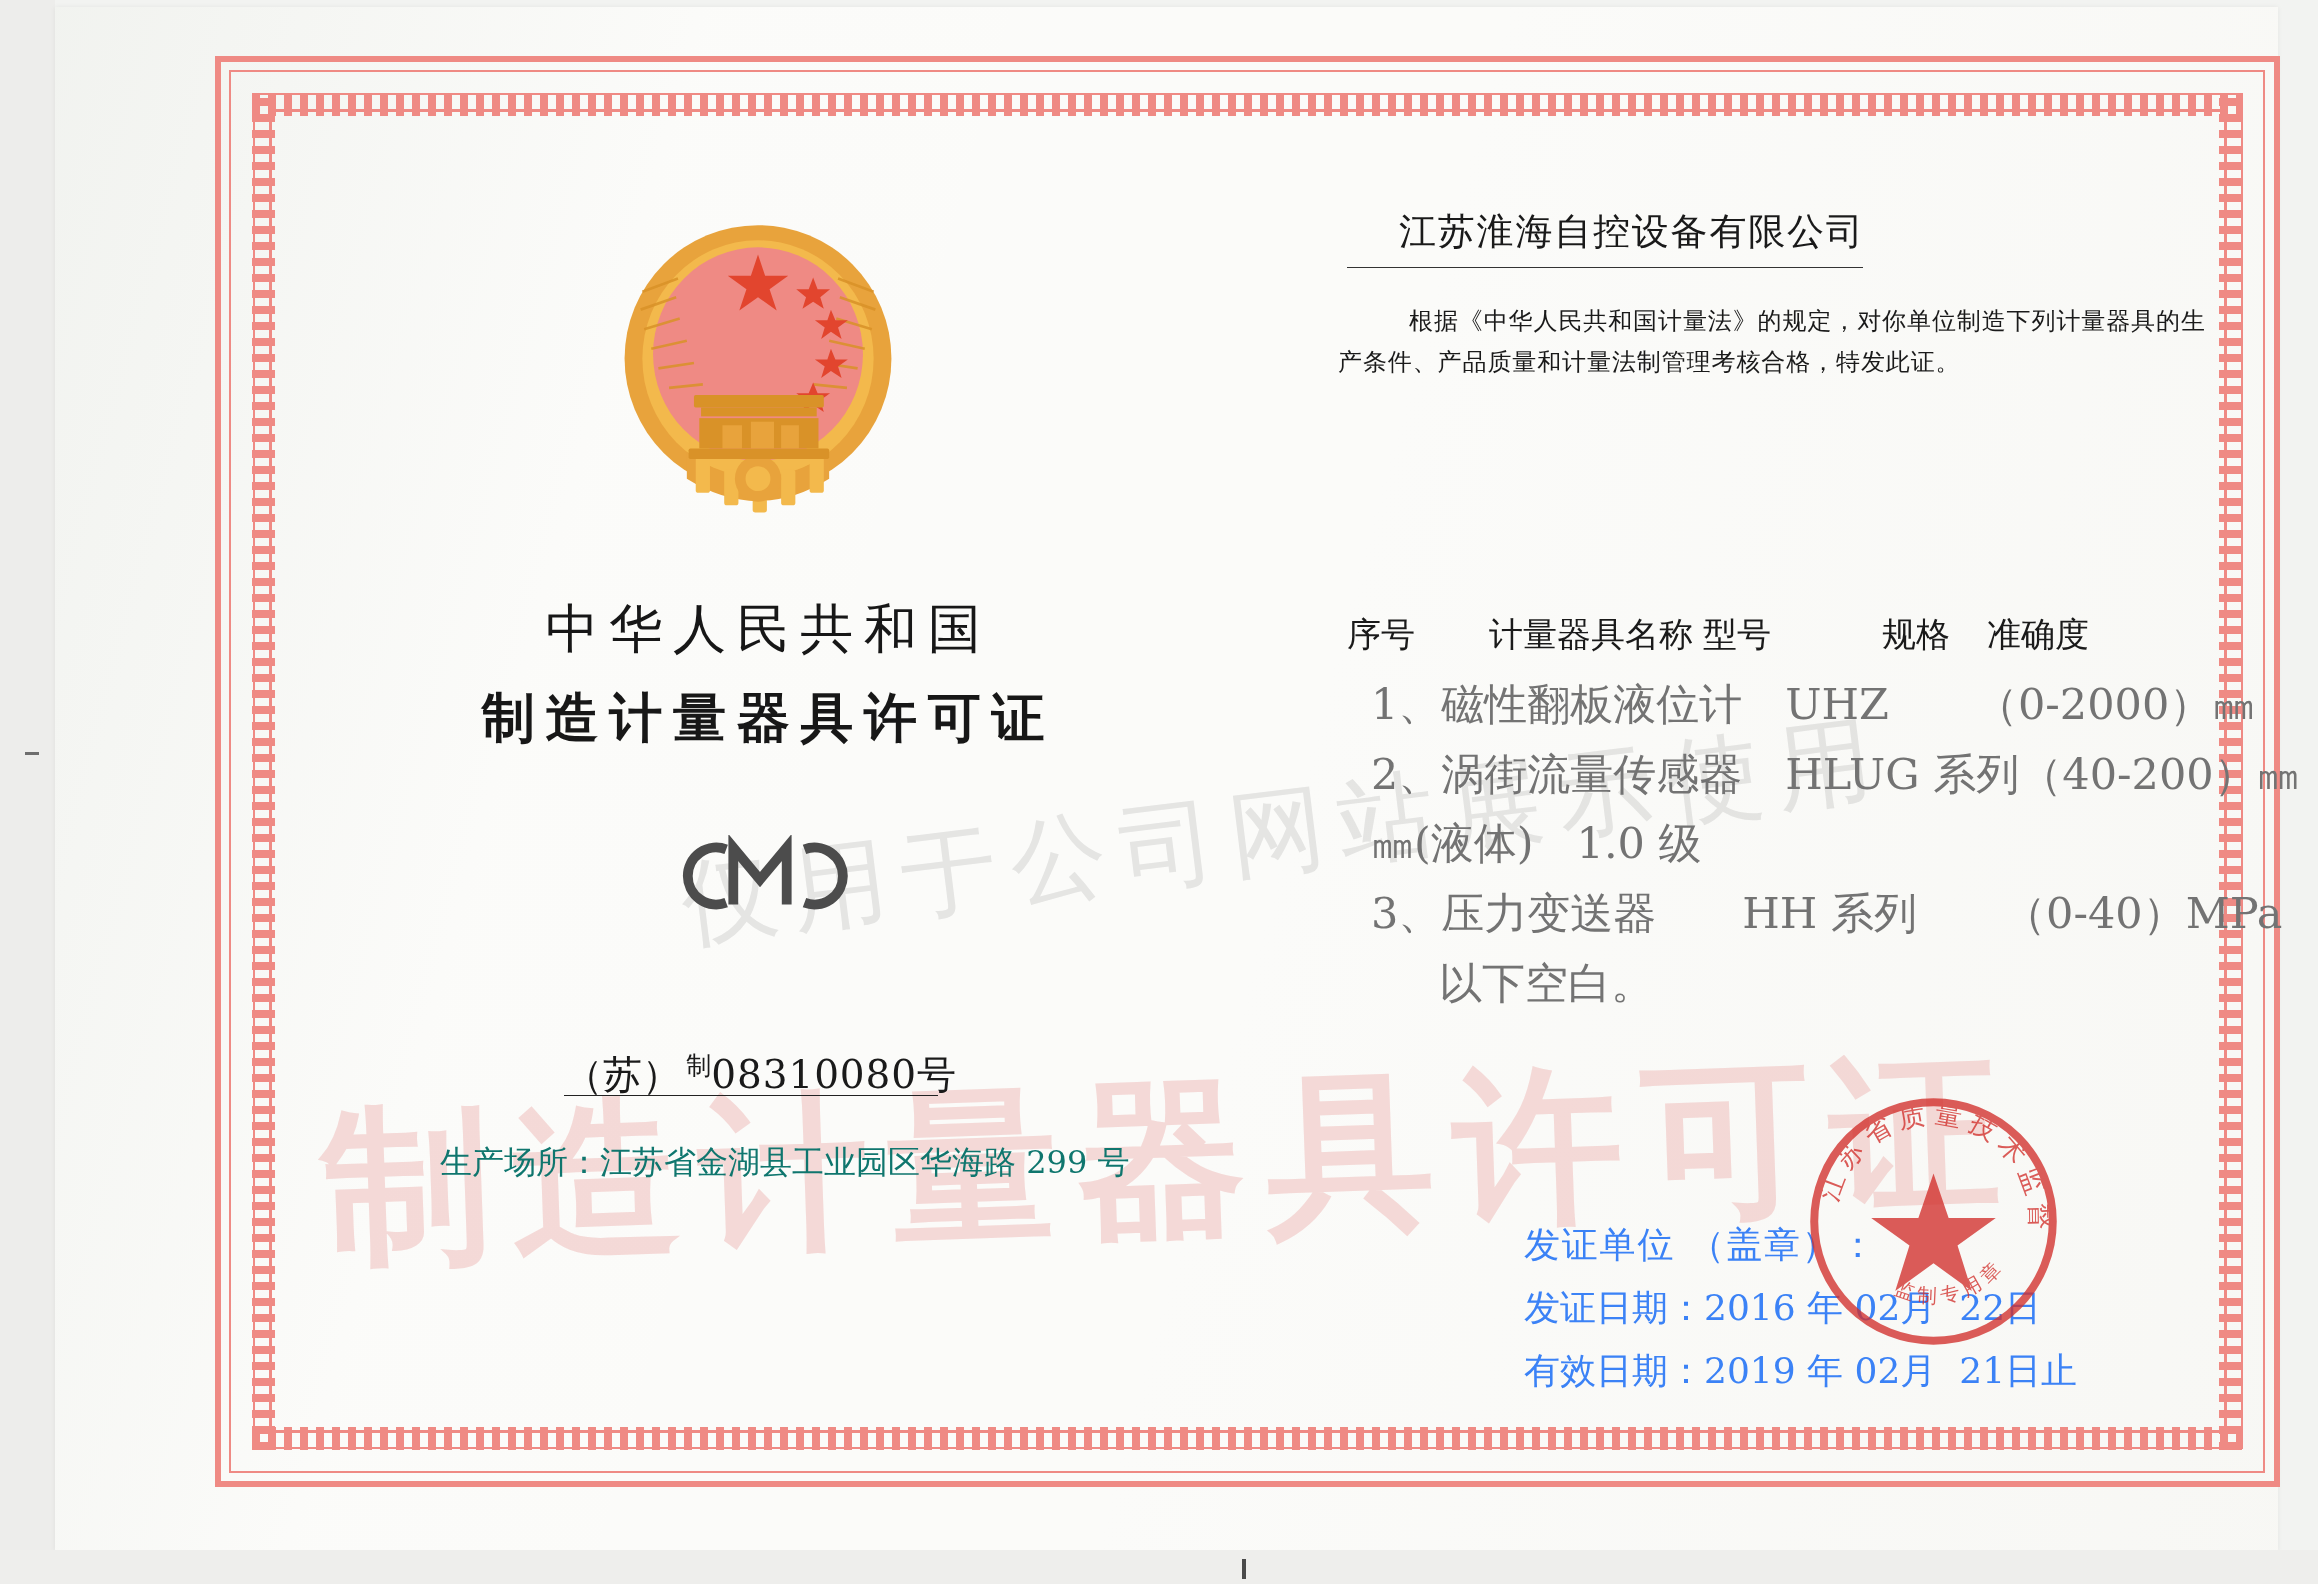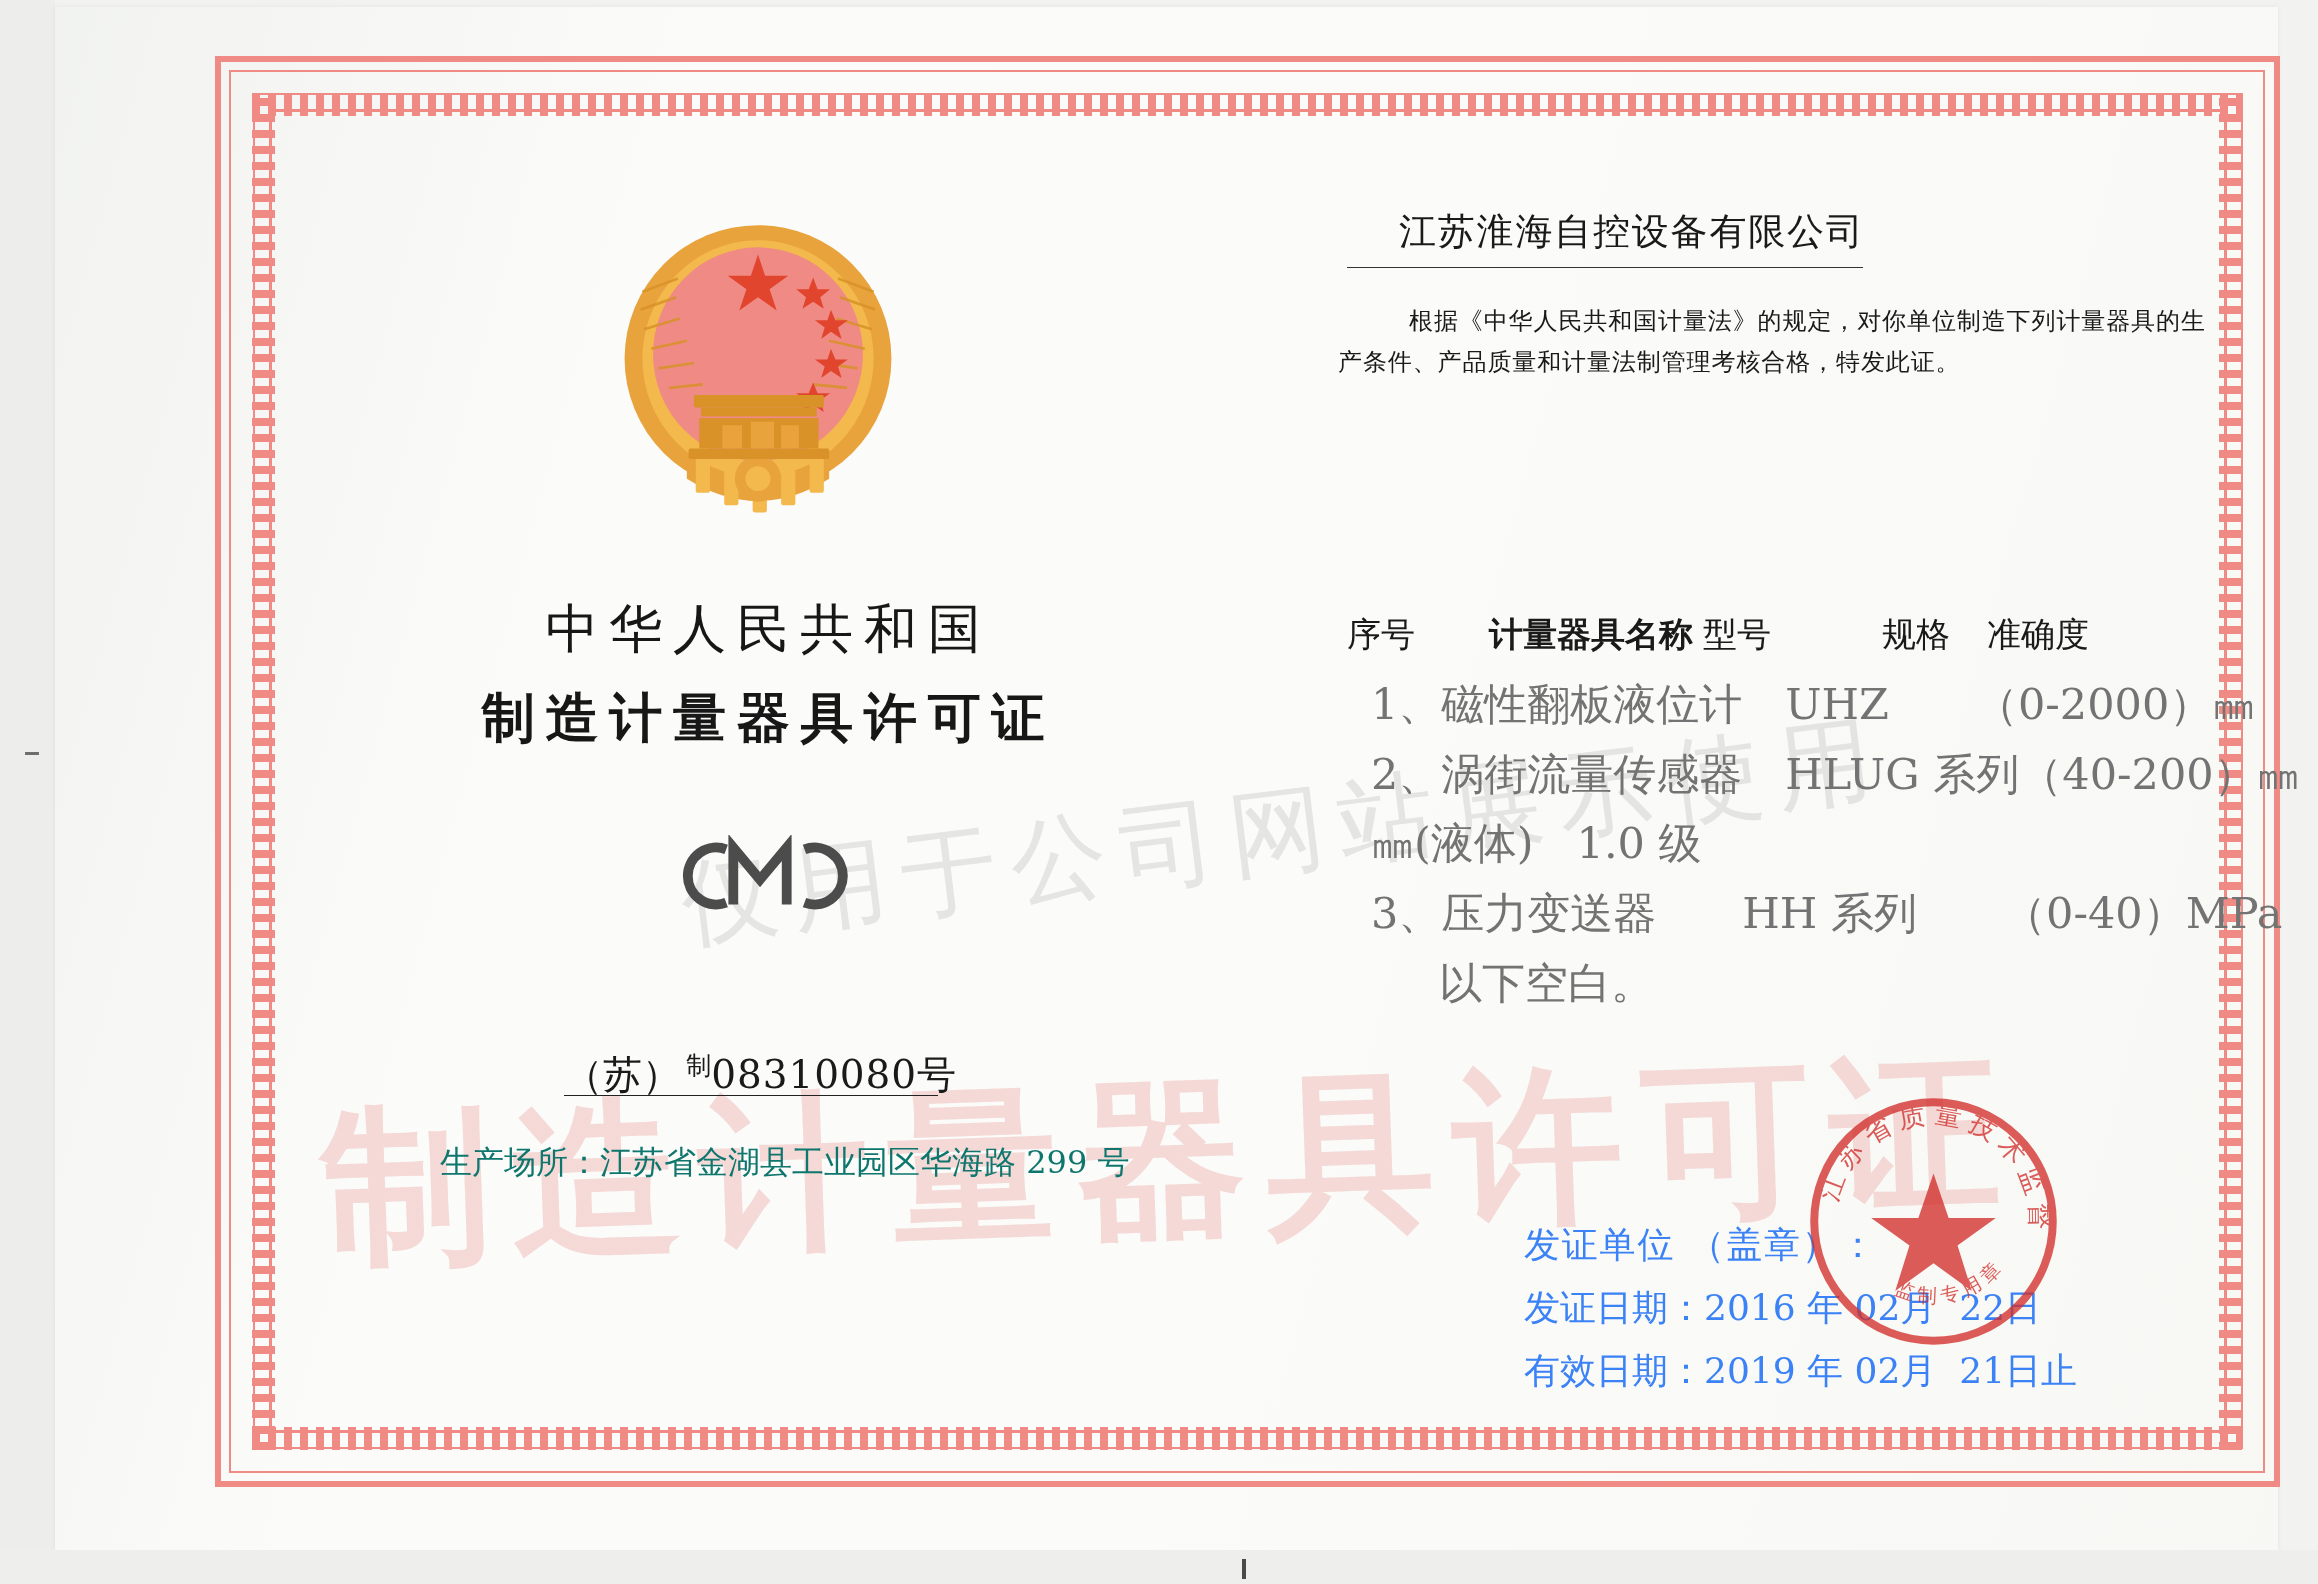--- a/index.html
+++ b/index.html
@@ -229,21 +229,21 @@
     position: absolute;
     left: 1292px; top: 605px;
     width: 890px;
     font-size: 34px;
     color: #1a1a1a;
     font-family: "DejaVu Serif", "Liberation Serif", serif;
     white-space: nowrap;
   }
   .table-head span { display: inline-block; }
   .th-seq  { width: 142px; }
-  .th-name { width: 214px; font-weight: bold; }
+  .th-name { width: 214px; }
   .th-model{ width: 142px; }
   .th-spec { width: 142px; text-align: center; }
   .th-acc  { width: 142px; }
 
   .item-list {
     position: absolute;
     left: 1316px; top: 663px;
     width: 926px;
     font-size: 43px;
     line-height: 1.62;

